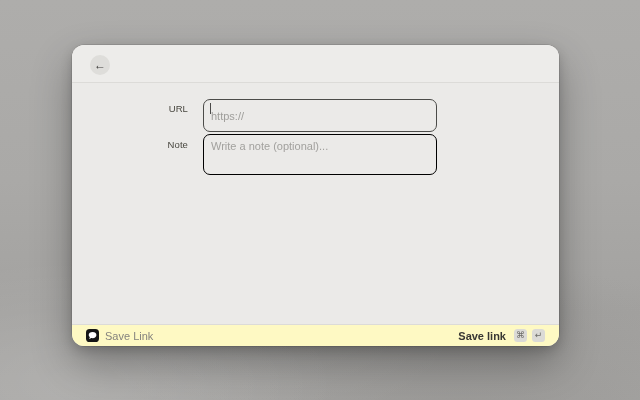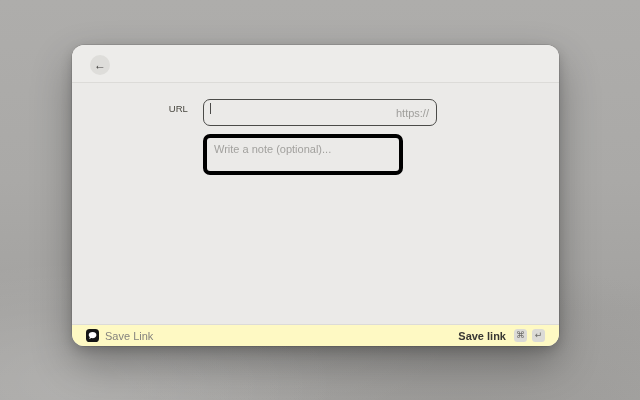--- a/index.html
+++ b/index.html
@@ -34,33 +34,33 @@
   .divider.bottom { bottom:21px; }
 
   .field-label {
     position:absolute; left:0; width:116px; text-align:right;
     font-size:9.5px; color:#48473f; letter-spacing:0.1px;
   }
   .label-url { top:54px; height:19px; line-height:19px; }
   .label-note { top:93px; height:14px; line-height:14px; }
 
   .url-input {
-    position:absolute; left:131px; top:54px; width:234px; height:27px;
+    position:absolute; left:131px; top:54px; width:234px; height:33px;
     border:1.2px solid #4b4b48; border-radius:7px; background:transparent;
-    padding:0 7px; font-size:11px; color:#333; font-family:inherit; outline:none;text-align:right;
+    padding:0 7px; font-size:11px; color:#333; font-family:inherit; outline:none;
   }
   .url-input::placeholder { color:#9f9e9b; }
   .caret {
     position:absolute; left:138px; top:58px; width:1px; height:11px;
     background:#4a4a48;
   }
 
   .note-input {
-    position:absolute; left:131px; top:89px; width:200px; height:41px;
-    border:4px solid #000000; border-radius:7px; background:transparent;
+    position:absolute; left:131px; top:89px; width:234px; height:41px;
+    border:1px solid #000000; border-radius:7px; background:transparent;
     padding:5px 7px; font-size:11px; color:#333; font-family:inherit;
     resize:none; outline:none;
   }
   .note-input::placeholder { color:#a2a19e; }
 
   .footer {
     position:absolute; left:0; right:0; bottom:0; height:21px;
     display:flex; align-items:center; justify-content:space-between;
     padding:0 14px; border-radius:0 0 12px 12px; background:#fef9c3;
   }
@@ -85,20 +85,21 @@
     <button class="back-btn">
       <span>←</span>
     </button>
   </div>
   <div class="divider top"></div>
 
   <div class="field-label label-url">URL</div>
   <input class="url-input" type="text" placeholder="https://" style="">
   <div class="caret"></div>
 
+  <div class="field-label label-note">Note</div>
   <textarea class="note-input" placeholder="Write a note (optional)..." style=""></textarea>
 
   <div class="divider bottom"></div>
   <div class="footer">
     <div class="footer-left">
       <svg class="app-icon" viewBox="0 0 13 13">
         <rect width="13" height="13" rx="3.6" fill="#151515"></rect>
         <path d="M6.6 2.9 C4.3 2.9 2.7 4.2 2.7 5.95 C2.7 6.85 3.15 7.6 3.85 8.1 C3.85 8.65 3.5 9.35 3.0 9.9 C3.95 9.9 4.8 9.45 5.3 9.0 C5.7 9.1 6.15 9.15 6.6 9.15 C8.9 9.15 10.4 7.7 10.4 5.95 C10.4 4.2 8.9 2.9 6.6 2.9 Z" fill="#ffffff"></path>
       </svg>
       <span class="app-name">Save Link</span>

